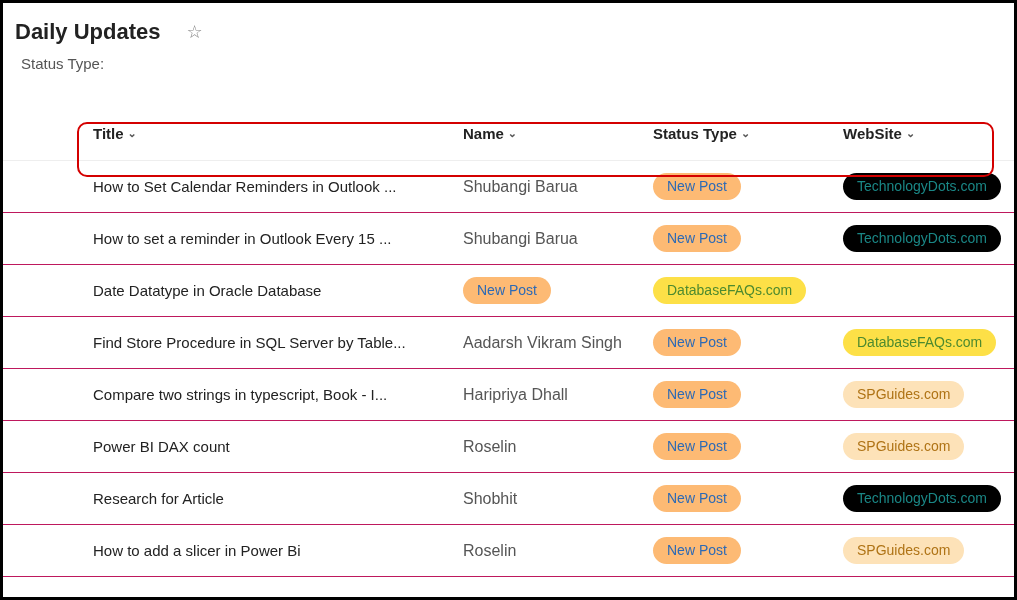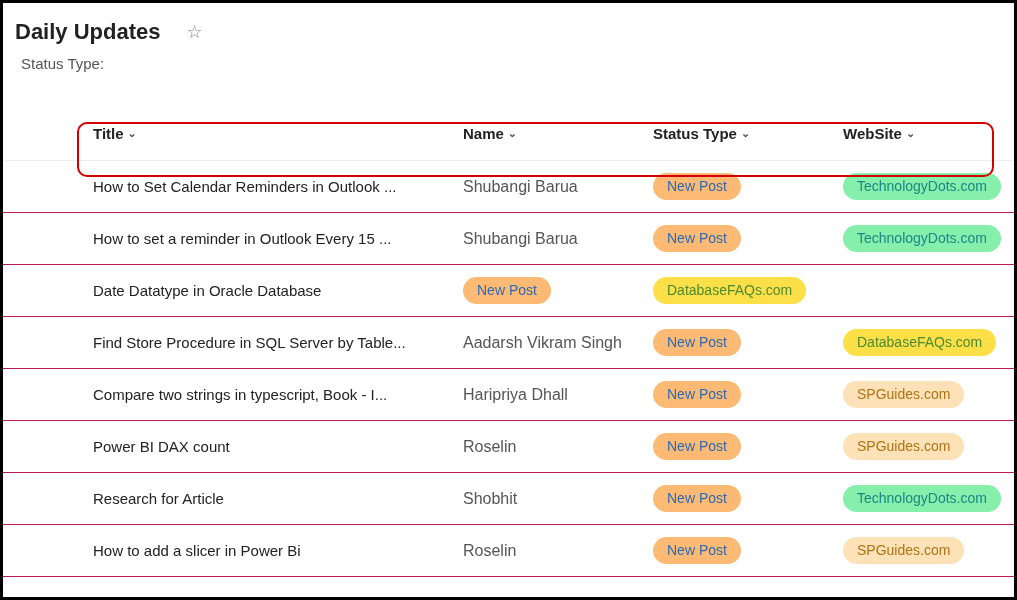--- a/index.html
+++ b/index.html
@@ -91,21 +91,21 @@
       color: #555;
     }
     .pill {
       display: inline-block;
       padding: 5px 14px;
       border-radius: 20px;
       font-size: 14px;
       line-height: 1.2;
     }
     .pill-blue  { background: #fdba74; color: #2d6ab5; }
-    .pill-cyan  { background: #86efac; color: #1a8786; }
+    .pill-cyan  { background: #000000; color: #1a8786; }
     .pill-green { background: #fde047; color: #4d8a2f; }
     .pill-yellow{ background: #fde2b8; color: #af7315; }
   </style>
 </head>
 <body>
 
 <div class="page-header">
   <span class="page-title">Daily Updates</span>
   <span class="fav-icon">☆</span>
 </div>

